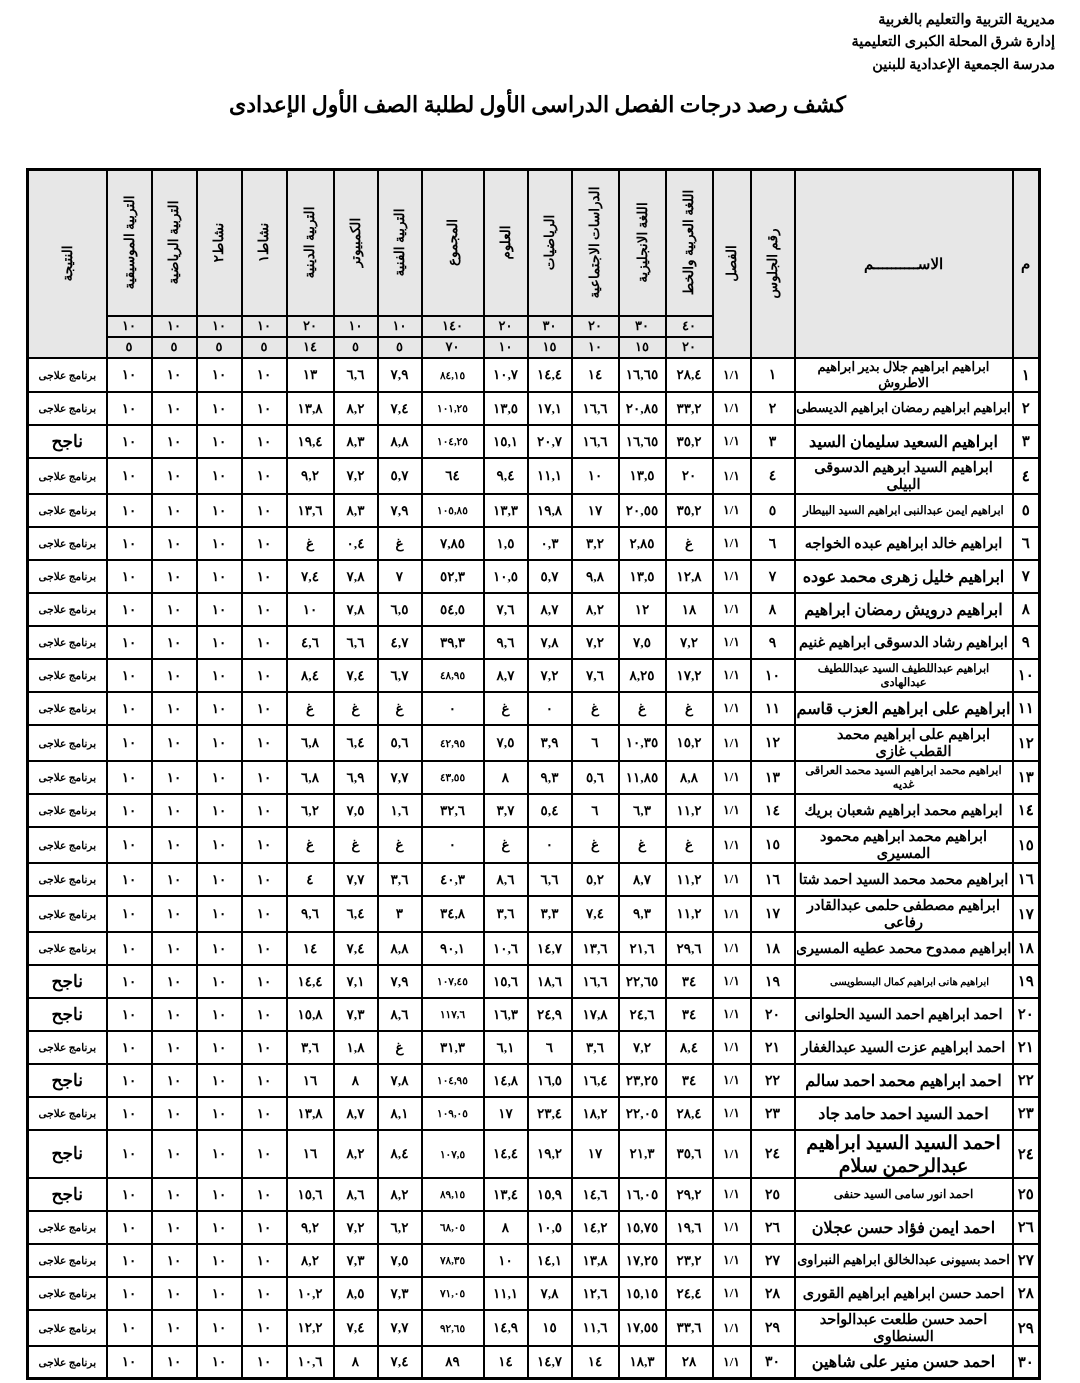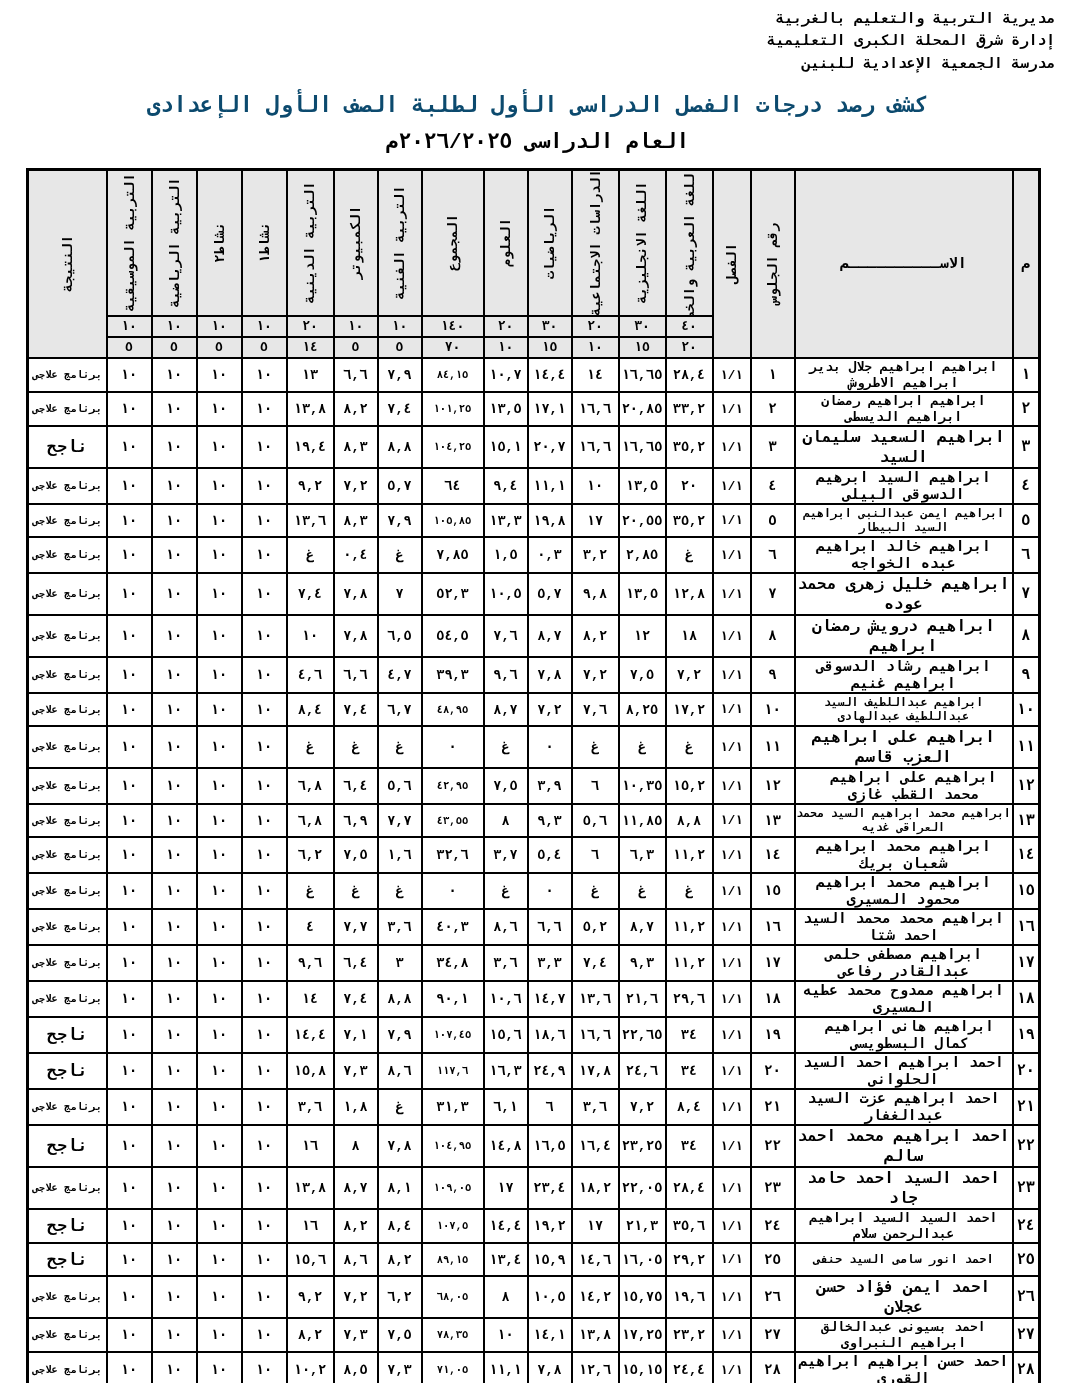--- a/index.html
+++ b/index.html
@@ -1,27 +1,27 @@
 <!DOCTYPE html>
 <html lang="ar"><head>
 <meta charset="utf-8">
 <style>
   * { margin:0; padding:0; box-sizing:border-box; }
   body { background:#fff; }
   .page {
     position:relative; width:1075px; height:1383px; background:#ffffff;
-    font-family:Liberation Mono, monospace; direction:rtl; overflow:hidden;
+    font-family:Liberation Serif, serif; direction:rtl; overflow:hidden;
   }
   .school-header {
     position:absolute; top:8px; right:20px; text-align:right;
     font-size:14.5px; font-weight:bold; line-height:1.55; color:#000;
   }
   .title-1 {
     position:absolute; top:92px; right:0; width:100%; text-align:center;
-    font-size:22px; font-weight:bold; color:#0c4a6e; letter-spacing:0.5px;
+    font-size:22px; font-weight:bold; color:#000000; letter-spacing:0.5px;
   }
   .title-2 {
     position:absolute; top:129px; right:0; width:100%; text-align:center;
     font-size:21px; font-weight:bold; color:#000;
   }
   table.sheet {
     position:absolute; top:168px; right:34px; width:1012px;
     border-collapse:collapse; table-layout:fixed; background:#fff;
     border:3px solid #000;
   }
@@ -50,21 +50,20 @@
 
 <div class="page">
 
   <div class="school-header">
     <div>مديرية التربية والتعليم بالغربية</div>
     <div>إدارة شرق المحلة الكبرى التعليمية</div>
     <div>مدرسة الجمعية الإعدادية للبنين</div>
   </div>
 
   <div class="title-1">كشف رصد درجات  الفصل الدراسى الأول لطلبة الصف الأول الإعدادى</div>
-  <div class="title-2">العام الدراسى ٢٠٢٦/٢٠٢٥م</div>
 
   <table class="sheet" dir="rtl">
     <colgroup>
       <col style="width:27px">
         <col style="width:218px">
         <col style="width:44px">
         <col style="width:38px">
       <col style="width:47px">
         <col style="width:47px">
         <col style="width:47px">
@@ -556,21 +555,21 @@
           <td class="score-cell">٧,٤</td>
           <td class="score-cell">١٤</td>
           <td class="score-cell">١٠</td>
           <td class="score-cell">١٠</td>
           <td class="score-cell">١٠</td>
           <td class="score-cell">١٠</td>
           <td class="result-cell remedial">برنامج علاجى</td>
         </tr>
         <tr class="data-row">
           <td class="serial-cell">١٩</td>
-          <td class="name-cell" style="font-size: 14px; padding-left: 12px;">ابراهيم هانى ابراهيم كمال البسطويسى</td>
+          <td class="name-cell" style="font-size: 10px; padding-left: 12px;">ابراهيم هانى ابراهيم كمال البسطويسى</td>
           <td class="seat-cell">١٩</td>
           <td class="class-cell">١/١</td>
           <td class="score-cell">٣٤</td>
           <td class="score-cell">٢٢,٦٥</td>
           <td class="score-cell">١٦,٦</td>
           <td class="score-cell">١٨,٦</td>
           <td class="score-cell">١٥,٦</td>
           <td class="total-cell small">١٠٧,٤٥</td>
           <td class="score-cell">٧,٩</td>
           <td class="score-cell">٧,١</td>
@@ -656,21 +655,21 @@
           <td class="score-cell">٨,٧</td>
           <td class="score-cell">١٣,٨</td>
           <td class="score-cell">١٠</td>
           <td class="score-cell">١٠</td>
           <td class="score-cell">١٠</td>
           <td class="score-cell">١٠</td>
           <td class="result-cell remedial">برنامج علاجى</td>
         </tr>
         <tr class="data-row">
           <td class="serial-cell">٢٤</td>
-          <td class="name-cell" style="font-size: 13px;">احمد السيد السيد ابراهيم عبدالرحمن سلام</td>
+          <td class="name-cell" style="font-size: 19px;">احمد السيد السيد ابراهيم عبدالرحمن سلام</td>
           <td class="seat-cell">٢٤</td>
           <td class="class-cell">١/١</td>
           <td class="score-cell">٣٥,٦</td>
           <td class="score-cell">٢١,٣</td>
           <td class="score-cell">١٧</td>
           <td class="score-cell">١٩,٢</td>
           <td class="score-cell">١٤,٤</td>
           <td class="total-cell small">١٠٧,٥</td>
           <td class="score-cell">٨,٤</td>
           <td class="score-cell">٨,٢</td>

